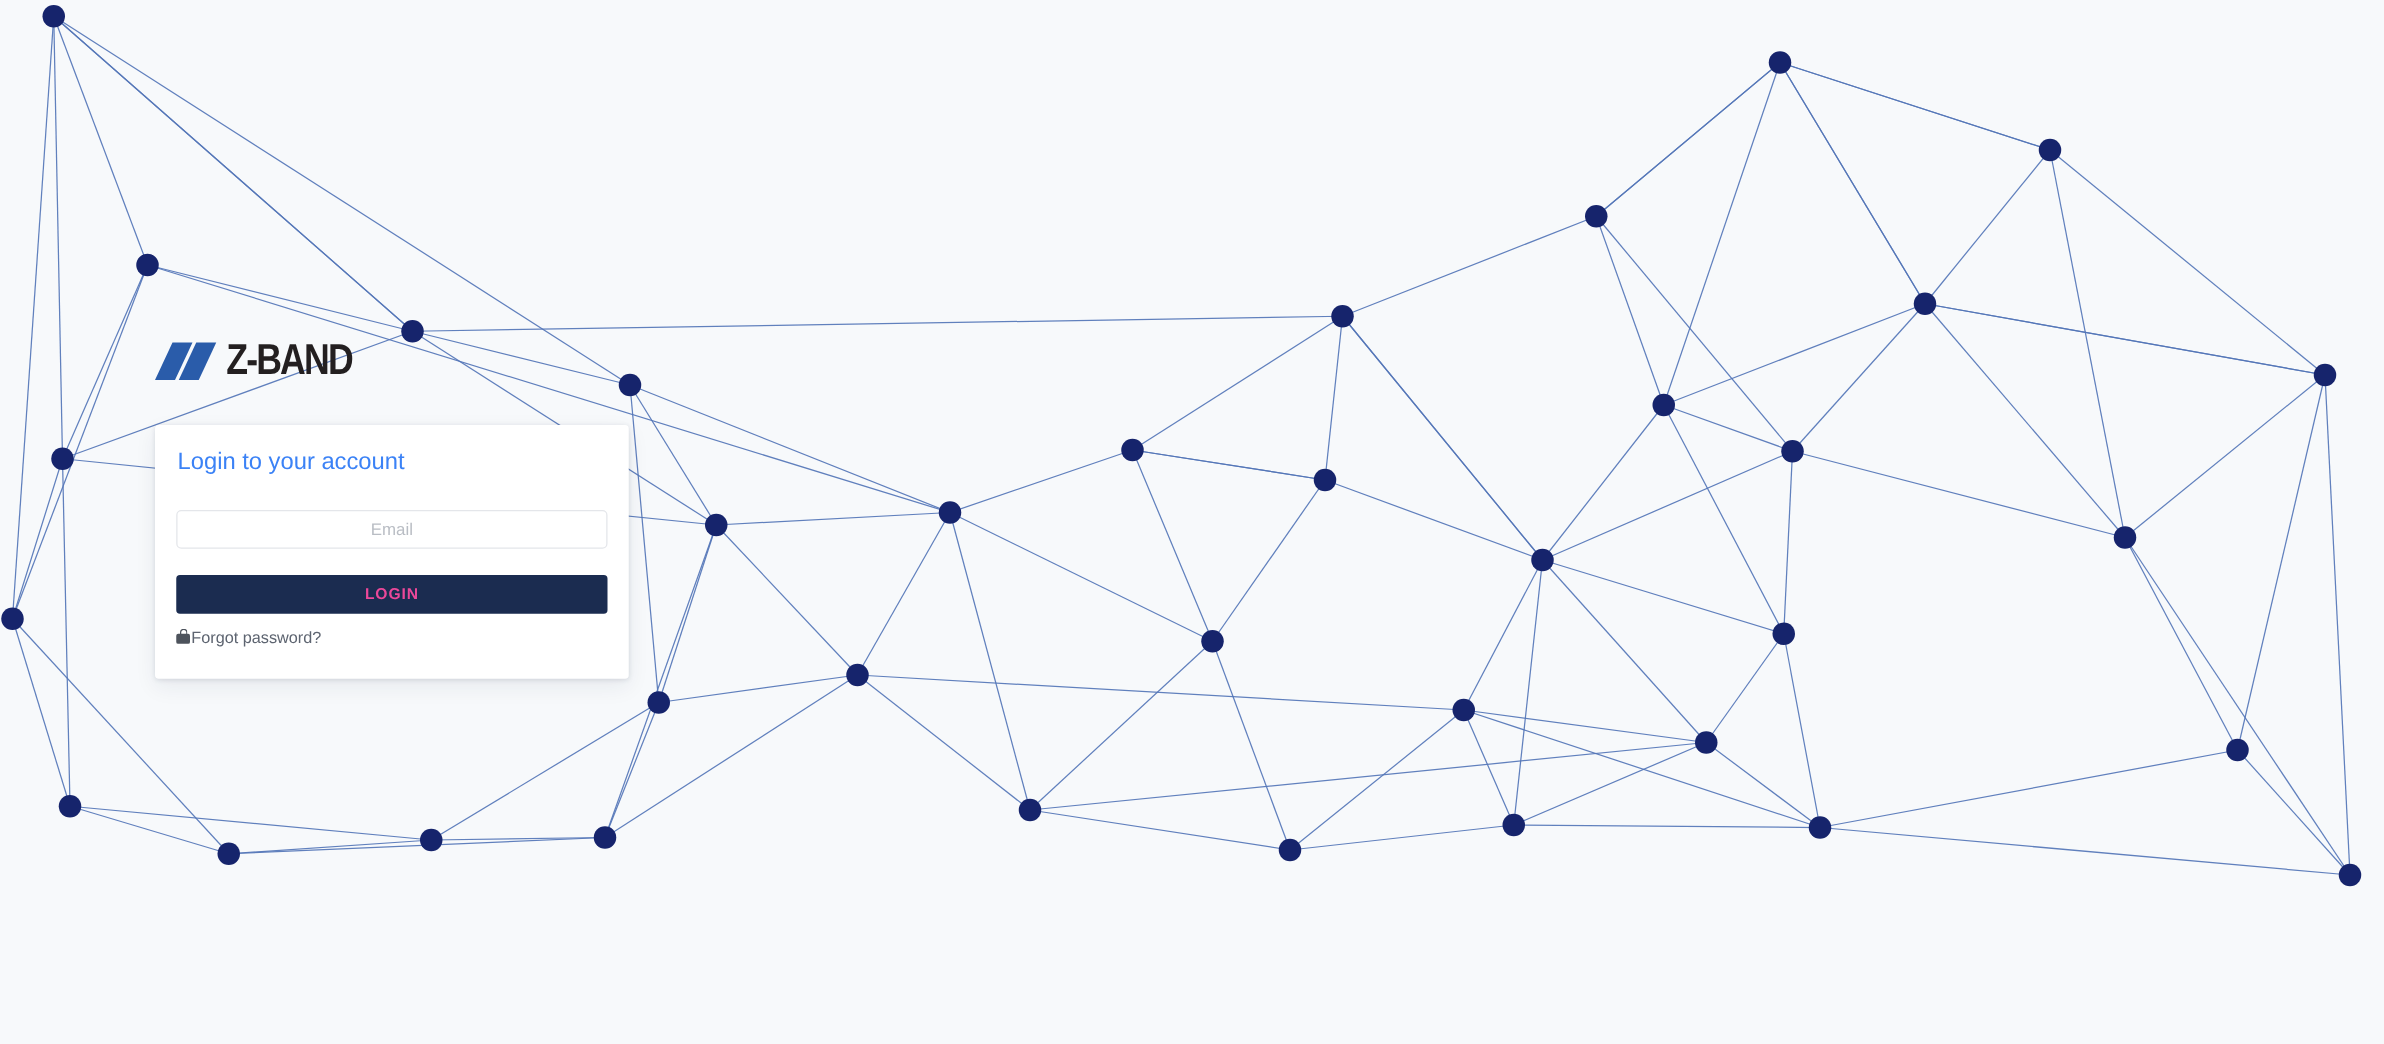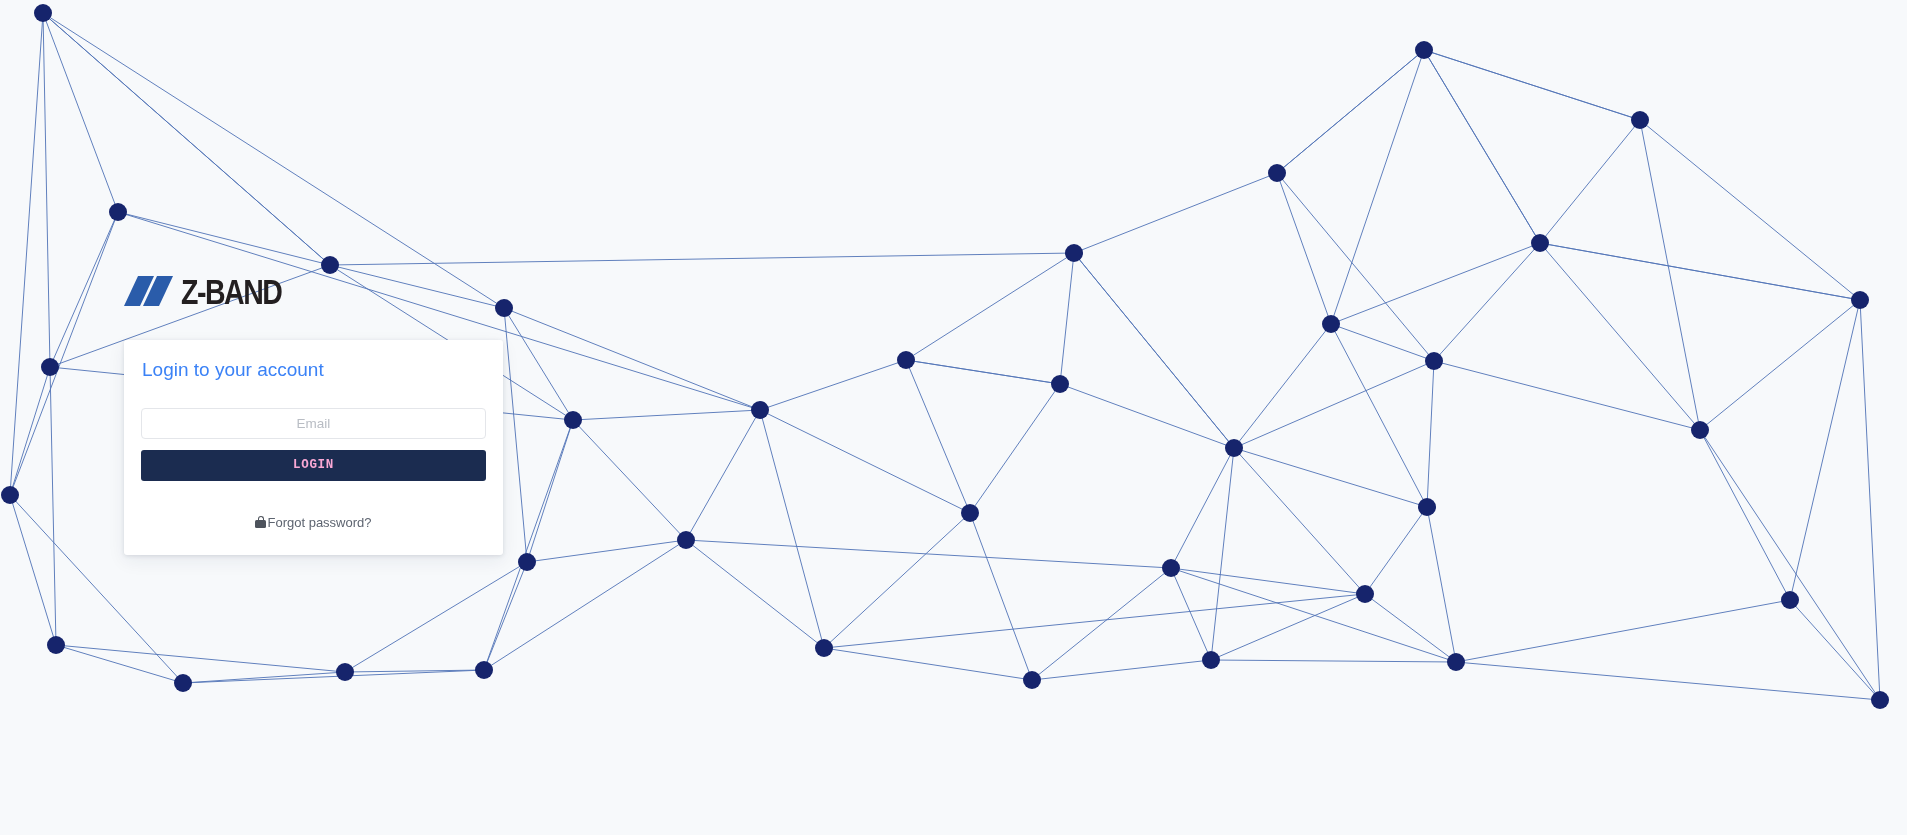--- a/index.html
+++ b/index.html
@@ -38,21 +38,21 @@
     fill: #16246c;
   }
 
   
   #brand-logo {
     position: absolute;
     left: 124px;
     top: 272px;
     height: 36px;
     display: flex;
-    align-items: flex-end;
+    align-items: flex-start;
     z-index: 5;
     user-select: none;
   }
   .logo-slashes {
     display: block;
     margin-right: 1px;
   }
   .logo-wordmark {
     font-family: "Liberation Sans", sans-serif;
     font-weight: 700;
@@ -86,21 +86,21 @@
     margin: 0 0 26px 1px;
     line-height: 1.2;
     white-space: nowrap;
   }
 
   .field {
     display: block;
     box-sizing: border-box;
     width: 100%;
     height: 31px;
-    margin-bottom: 11px;
+    margin-bottom: 21px;
     padding: 0 10px;
     border: 1px solid #e4e6ea;
     border-radius: 4px;
     background: #ffffff;
     font-family: "Liberation Sans", sans-serif;
     font-size: 13.5px;
     color: #4a4f57;
     text-align: center;
     outline: none;
   }
@@ -112,31 +112,30 @@
 
   #login-button {
     display: block;
     box-sizing: border-box;
     width: 100%;
     height: 31px;
     margin-top: 3px;
     border: none;
     border-radius: 3px;
     background: #1b2c50;
-    color: #f9a8d4;
-    font-family: Liberation Mono, monospace;
+    color: #ec4899;
+    font-family: Liberation Sans, sans-serif;
     font-size: 12.5px;
     font-weight: 700;
     letter-spacing: 0.7px;
     cursor: pointer;
   }
 
   #forgot-row {
-    margin-top: 34px;
-    text-align: center;
+    margin-top: 11px;
   }
   #forgot-link {
     font-size: 13px;
     color: #5d6470;
     text-decoration: none;
     display: inline-flex;
     align-items: center;
     justify-content: center;
     gap: 0px;
     cursor: pointer;

